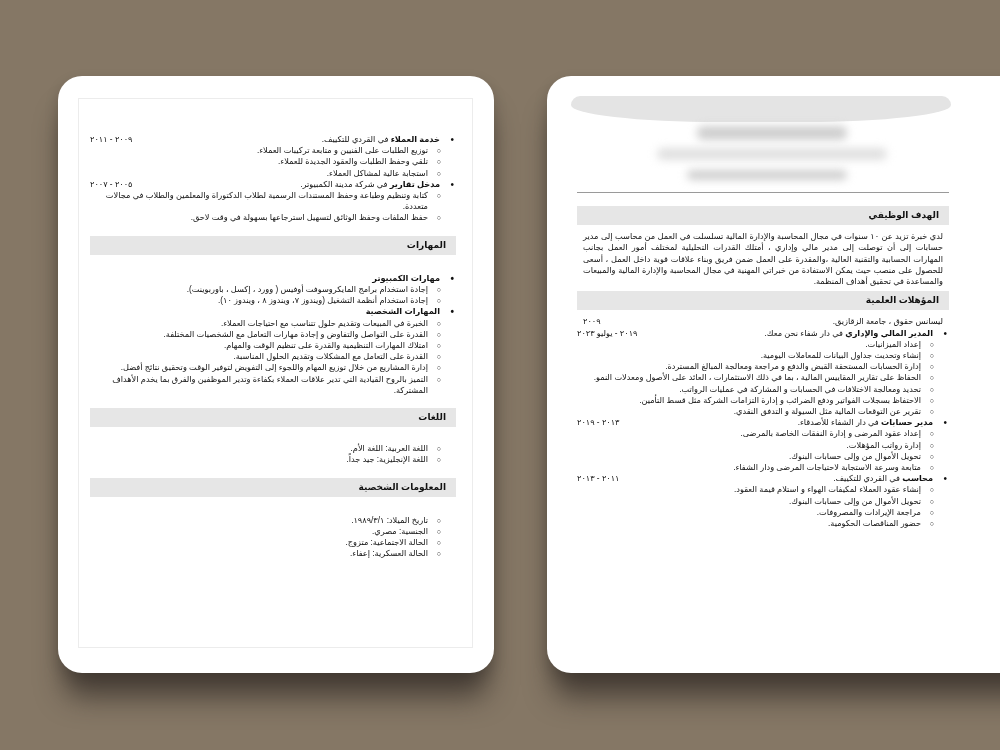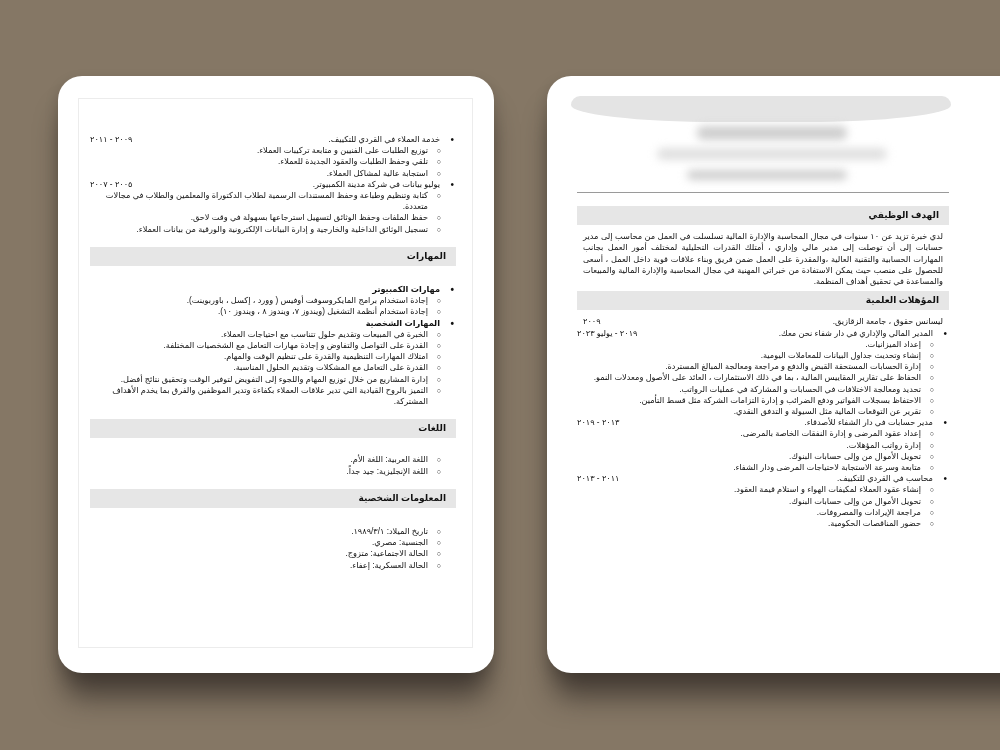--- a/index.html
+++ b/index.html
@@ -44,21 +44,21 @@
   }
   .job { position: relative; }
   .job-title-row {
     position: relative;
     padding-right: 16px;
   }
   .job-title-row::before {
     content: "\2022";
     position: absolute; right: 2px; top: 0; font-size: 10px;
   }
-  .job-title-row b { font-weight: normal; }
+  .job-title-row b { font-weight: bold; }
   .job-date {
     position: absolute; left: 0; top: 0;
     direction: rtl;
   }
   ul.sub { list-style: none; padding-right: 28px; }
   ul.sub li { position: relative; }
   ul.sub li::before {
     content: "\25CB";
     position: absolute; right: -13px; top: 0; font-size: 7px;
   }
@@ -104,27 +104,26 @@
       </div>
       <ul class="sub">
         <li>توزيع الطلبات على الفنيين و متابعة تركيبات العملاء.</li>
         <li>تلقي وحفظ الطلبات والعقود الجديدة للعملاء.</li>
         <li>استجابة عالية لمشاكل العملاء.</li>
       </ul>
     </div>
 
     <div class="job">
       <div class="job-title-row">
-        <b>يوليو بيانات</b><span> في شركة مدينة الكمبيوتر.</span>
+        <b>مدخل تقارير</b><span> في شركة مدينة الكمبيوتر.</span>
         <span class="job-date">٢٠٠٥ - ٢٠٠٧</span>
       </div>
       <ul class="sub">
         <li>كتابة وتنظيم وطباعة وحفظ المستندات الرسمية لطلاب الدكتوراة والمعلمين والطلاب في مجالات متعددة.</li>
         <li>حفظ الملفات وحفظ الوثائق لتسهيل استرجاعها بسهولة في وقت لاحق.</li>
-        <li>تسجيل الوثائق الداخلية والخارجية و إدارة البيانات الإلكترونية والورقية من بيانات العملاء.</li>
       </ul>
     </div>
 
     <div class="section-head" style="margin-top:12px">المهارات</div>
     <div class="blank-gap" style="height:12px"></div>
     <div class="subhead">مهارات الكمبيوتر</div>
     <ul class="sub">
       <li>إجادة استخدام برامج المايكروسوفت أوفيس ( وورد ، إكسل ، باوربوينت).</li>
       <li>إجادة استخدام أنظمة التشغيل (ويندوز ٧، ويندوز ٨ ، ويندوز ١٠).</li>
     </ul>

